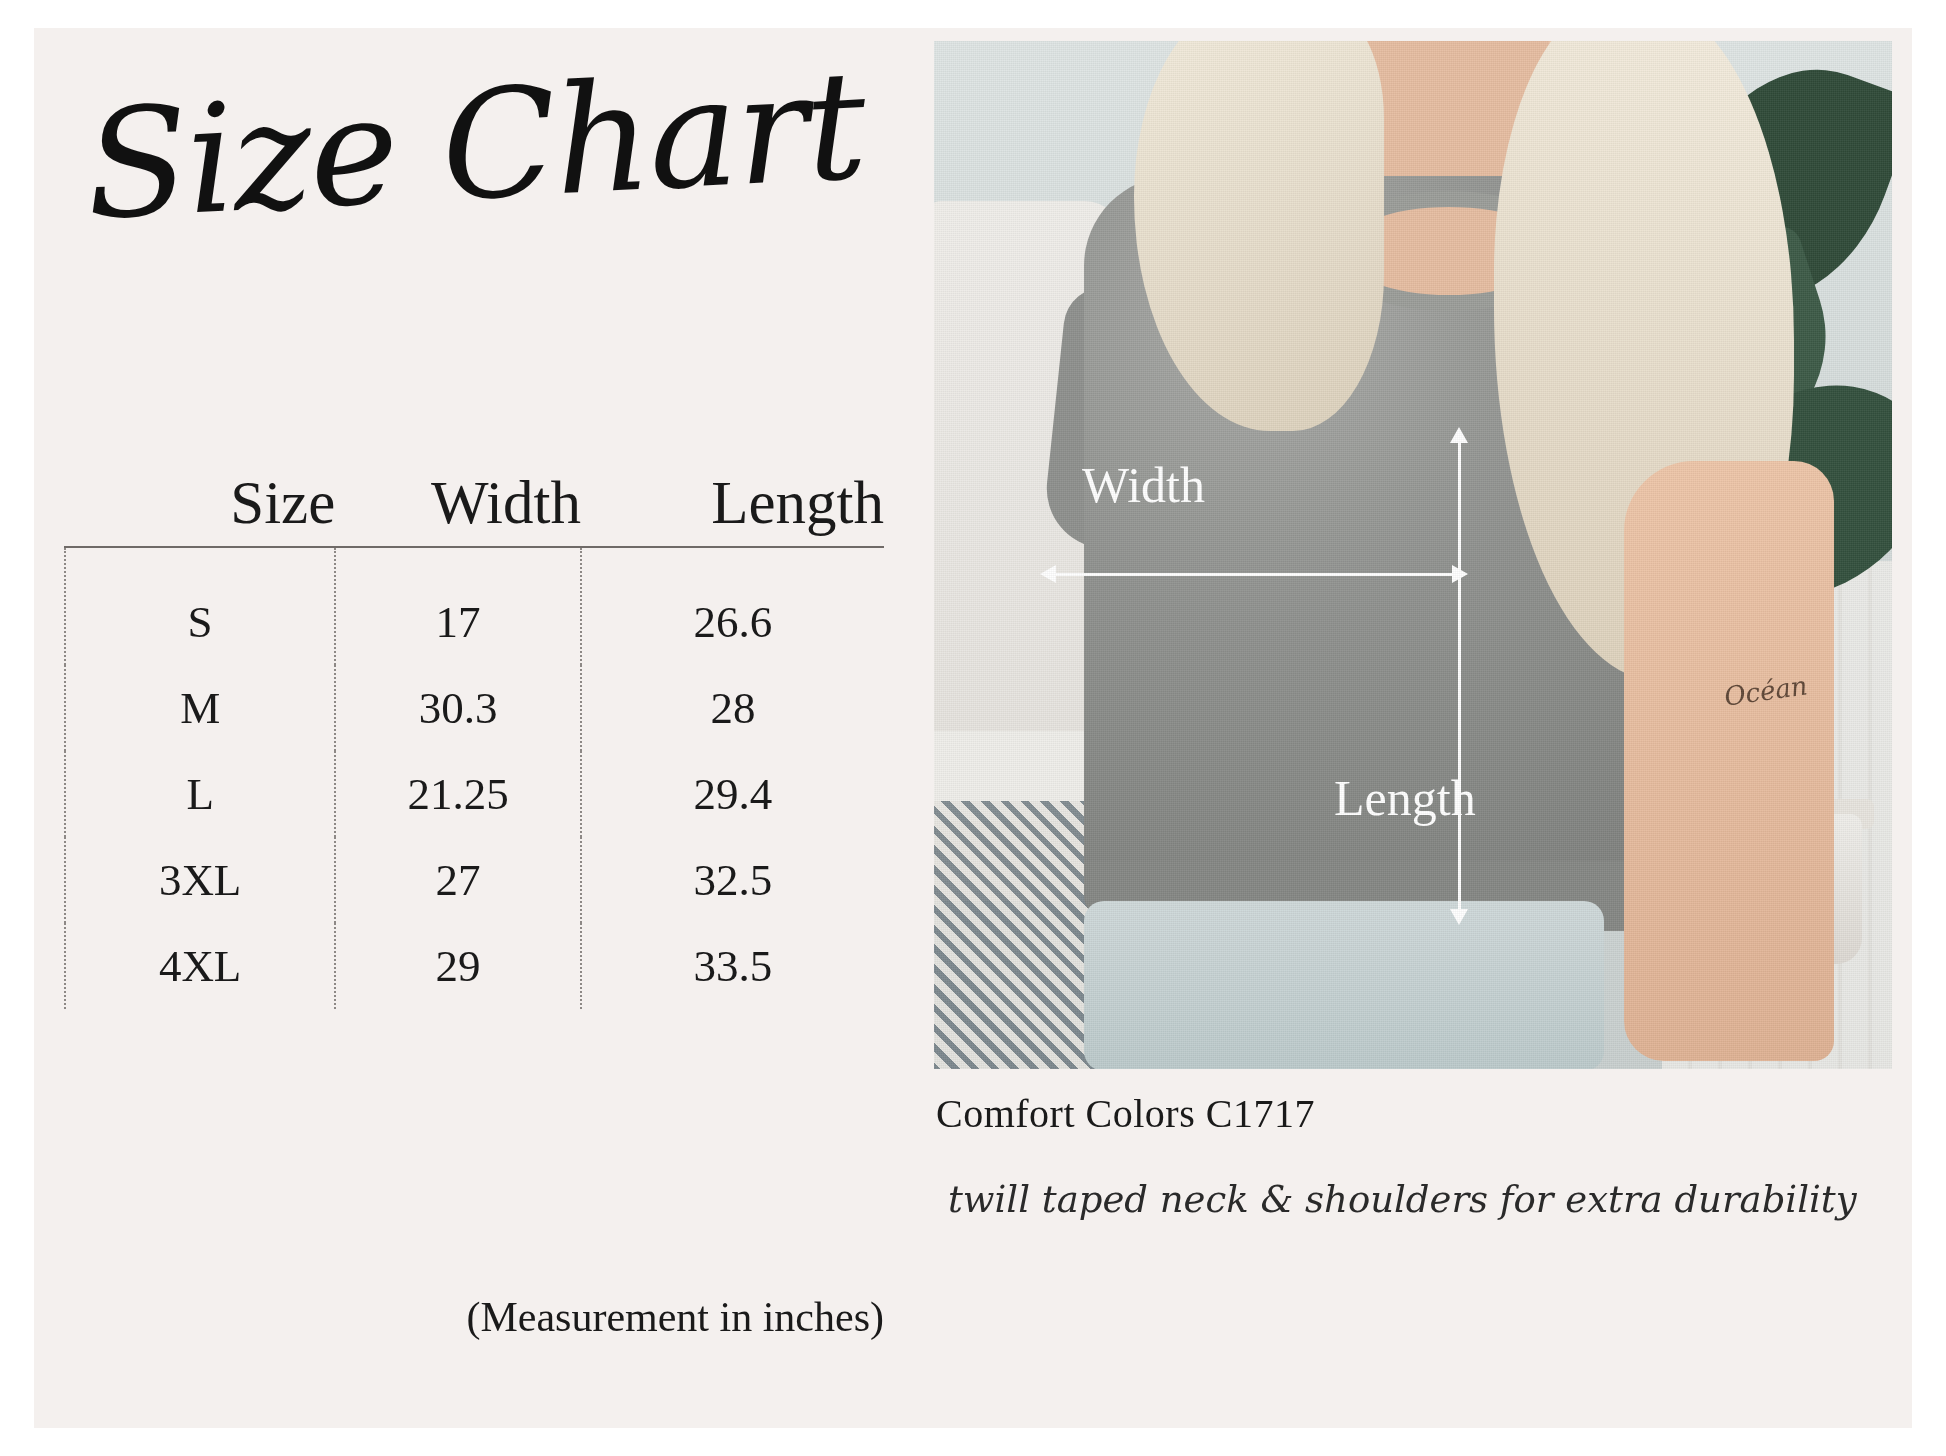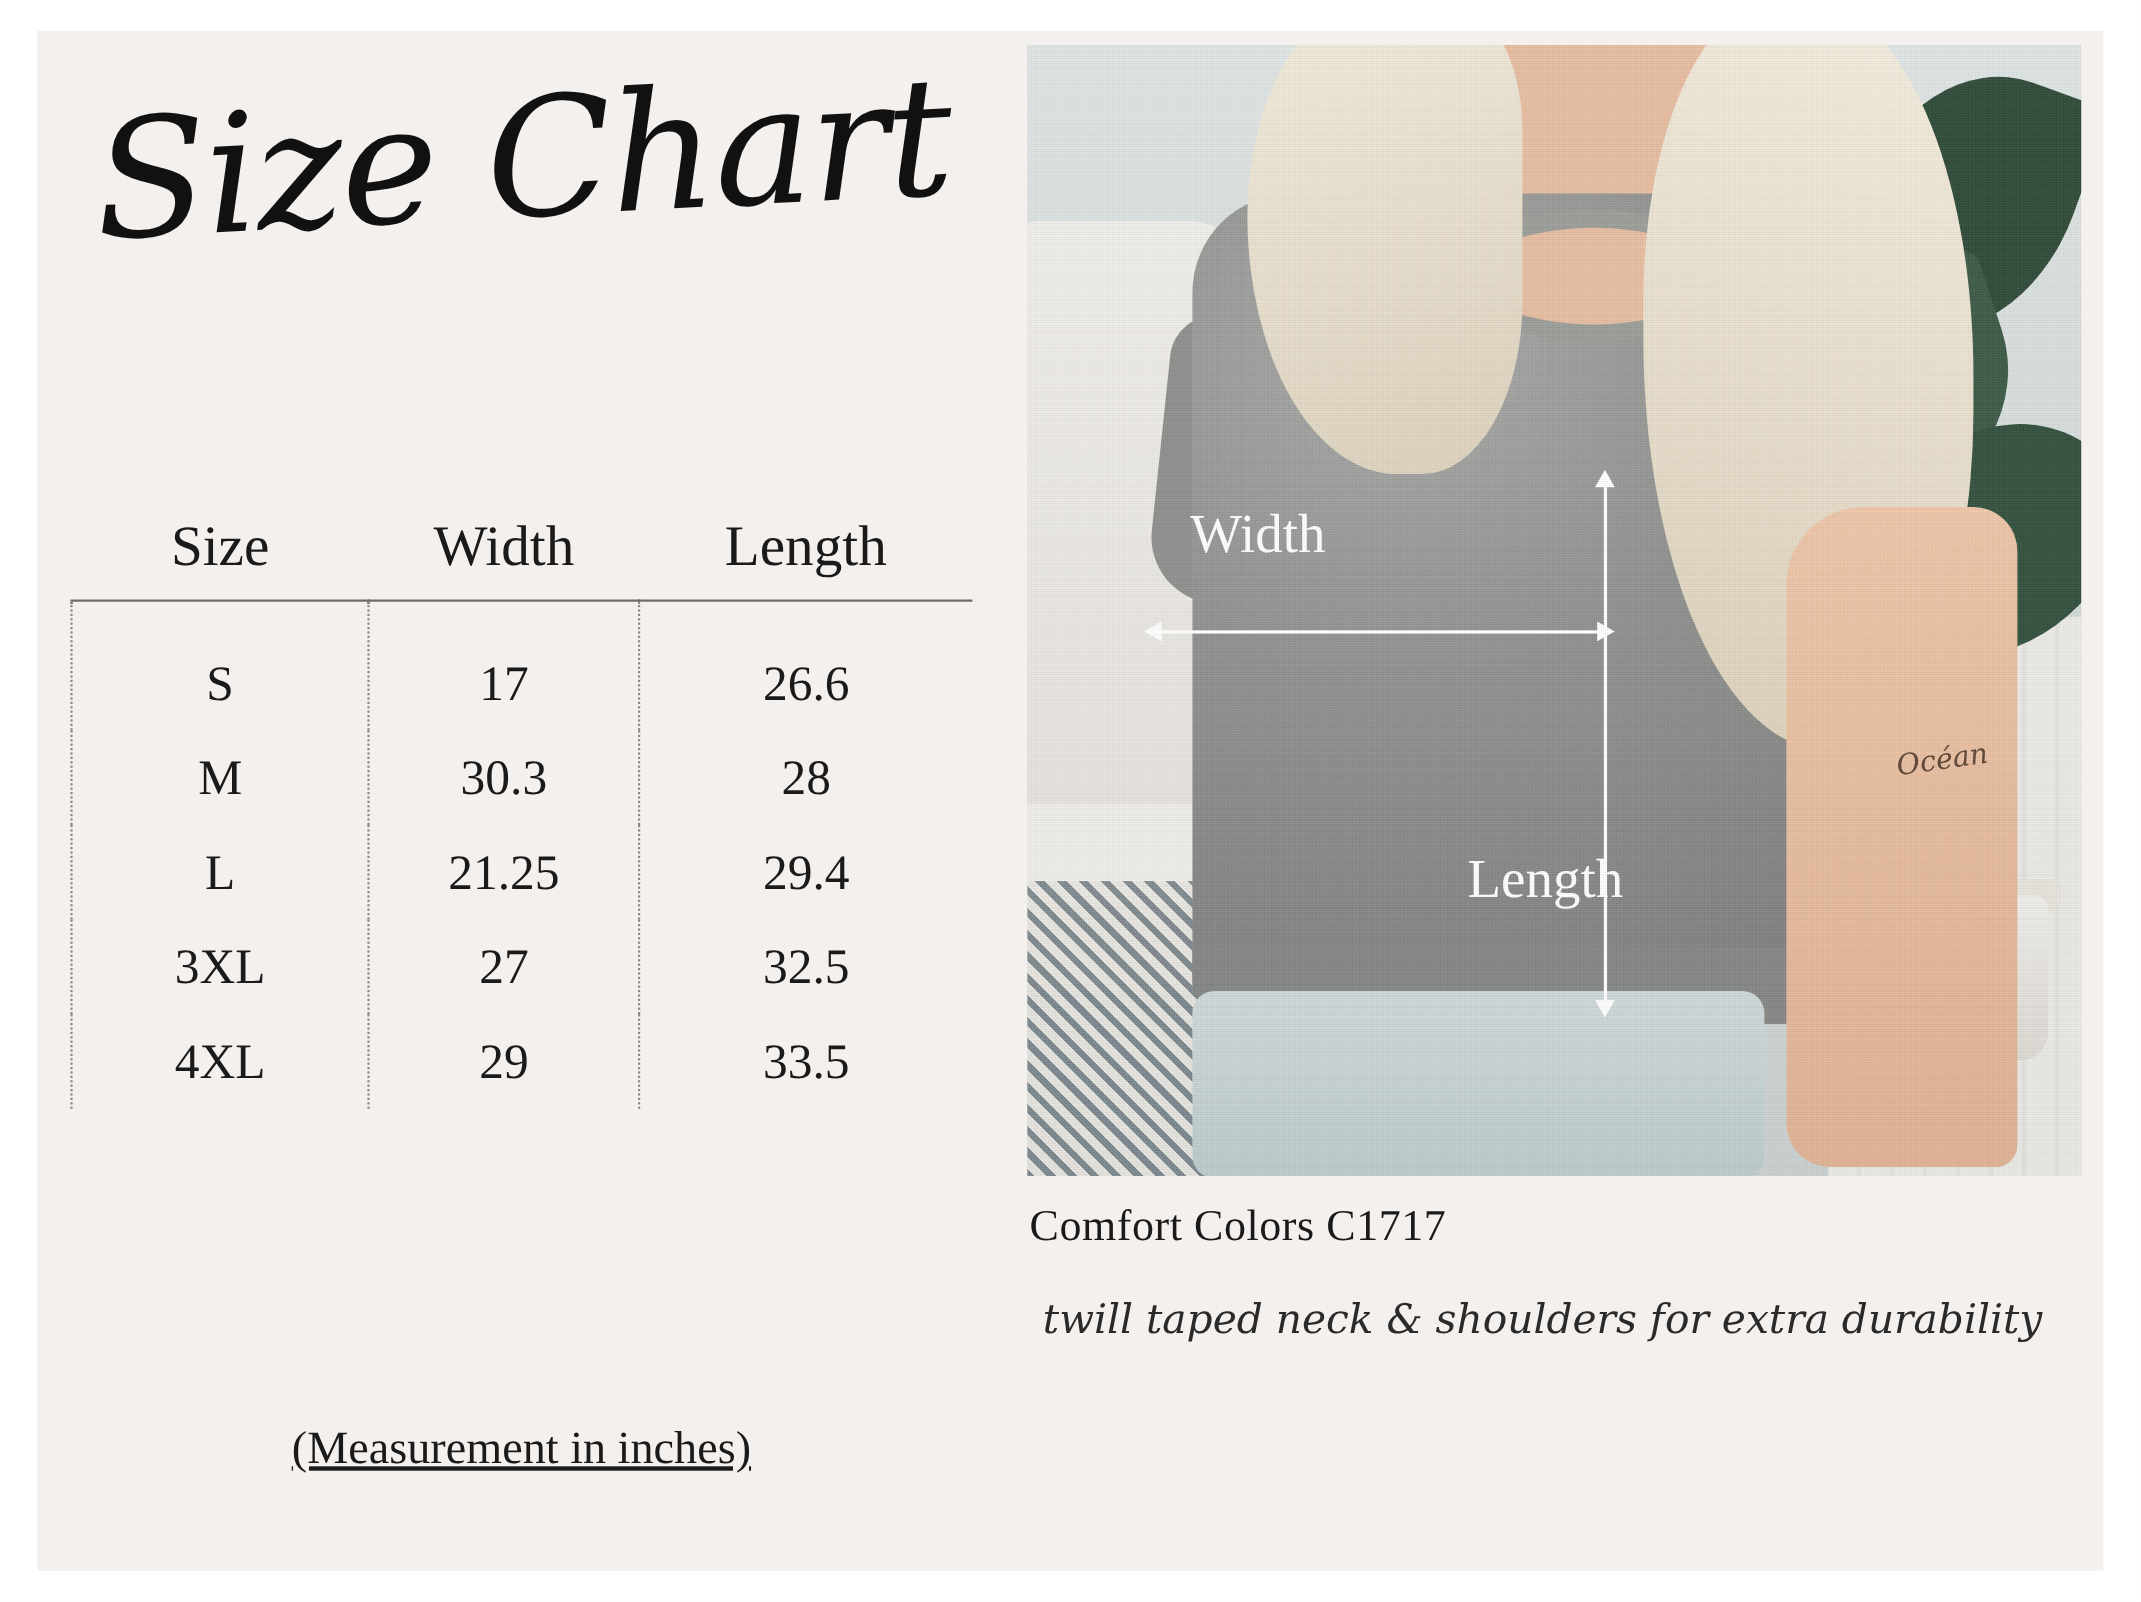--- a/index.html
+++ b/index.html
@@ -59,23 +59,23 @@
     top: 440px;
     width: 820px;
   }
   table.sizes {
     border-collapse: collapse;
     width: 820px;
     color: #1a1a1a;
   }
   table.sizes th {
     font-weight: 400;
-    font-size: 52px;
-    padding: 0 0 18px 0;
-    text-align: center;
+    font-size: 61px;
+    padding: 0 0 8px 0;
+    text-align: right;
   }
   table.sizes thead tr {
     border-bottom: 2px solid #6f6a67;
   }
   table.sizes td {
     font-weight: 400;
     font-size: 45px;
     text-align: center;
     padding: 17px 0;
     border-left: 2px dotted #8d8885;
@@ -87,24 +87,23 @@
   table.sizes th:nth-child(2), table.sizes td:nth-child(2) { width: 30%; }
   table.sizes th:nth-child(3), table.sizes td:nth-child(3) { width: 37%; }
   table.sizes tbody tr:first-child td {
     padding-top: 48px;
   }
   .measure-note {
     position: absolute;
     left: 30px;
     top: 1265px;
     width: 820px;
-    text-align: center;
+    text-align: right;
     font-size: 42px;
     color: #1a1a1a;
-    text-decoration: underline;
   }
 
   
   .right {
     position: absolute;
     left: 880px;
     top: 0;
     width: 998px;
     height: 1400px;
   }

